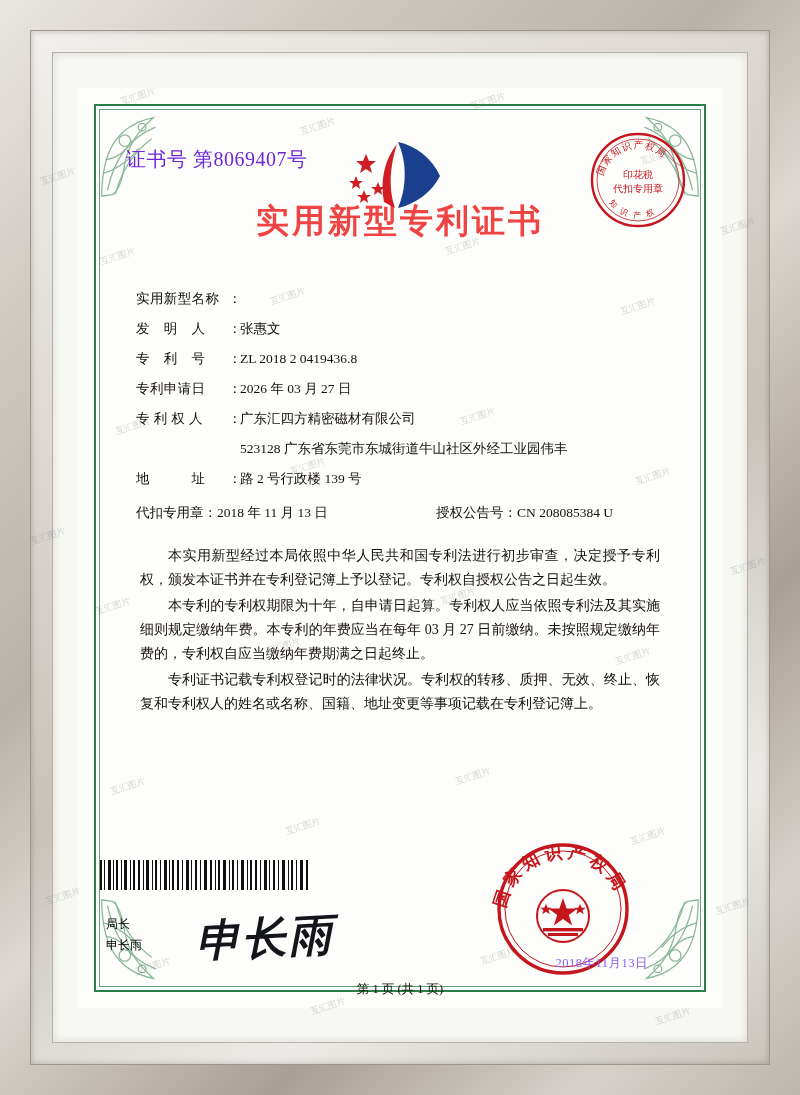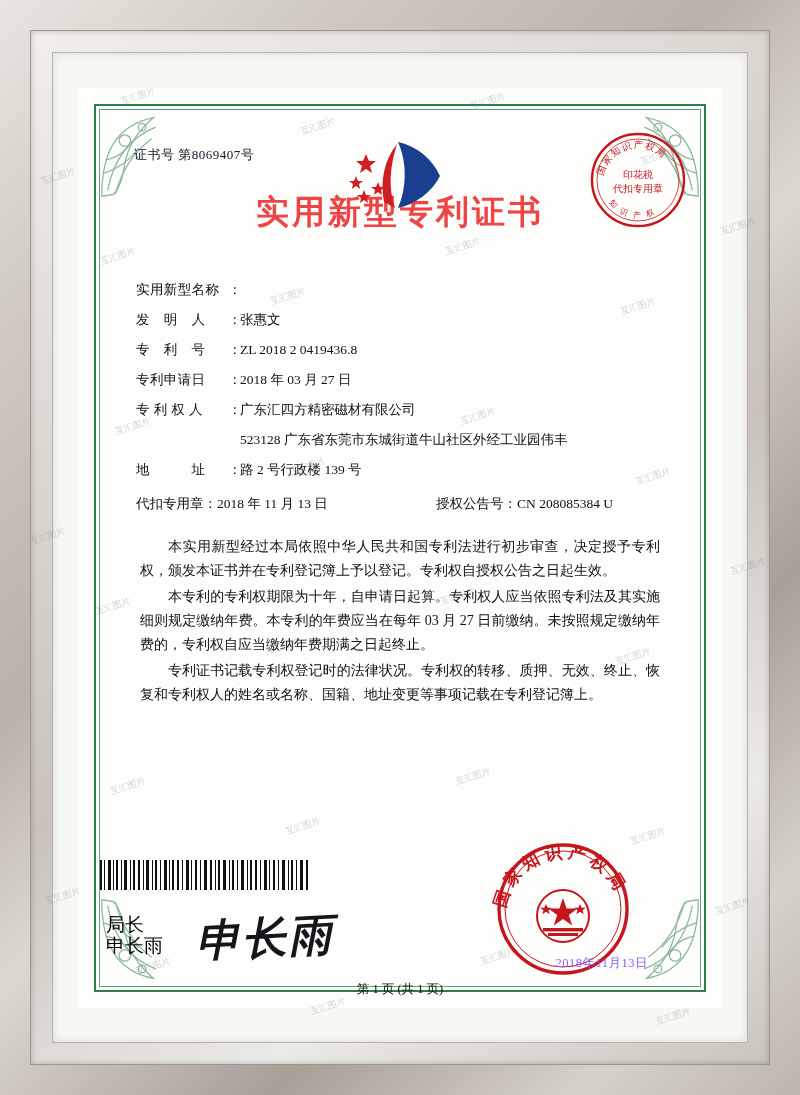--- a/index.html
+++ b/index.html
@@ -80,24 +80,24 @@
   
   .content {
     position: absolute;
     left: 40px; top: 36px;
     width: 564px;
     font-size: 13px;
     color: #14100f;
   }
 
   .cert-no {
-    font-size: 13px;
+    font-size: 20px;
     letter-spacing: 0.5px;
-    margin: 22px 0 0 16px;
-    color: #0f172a;
+    margin: 22px 0 0 8px;
+    color: #6d28d9;
   }
 
   .logo-wrap {
     position: absolute;
     left: 50%;
     top: 8px;
     transform: translateX(-50%);
     width: 120px; height: 86px;
   }
   .logo-wrap svg { width: 100%; height: 100%; display:block; }
@@ -161,21 +161,21 @@
     width: 210px; height: 30px;
     overflow: hidden;
   }
   .barcode svg { display: block; }
 
   
   .sig-block {
     position: absolute;
     left: 28px;
     bottom: 52px;
-    font-size: 19px;
+    font-size: 12px;
     line-height: 21px;
   }
   .sig-script {
     position: absolute;
     left: 118px;
     bottom: 40px;
     font-size: 44px;
     font-family: "DejaVu Serif", serif;
     font-style: italic;
     font-weight: bold;
@@ -330,21 +330,21 @@
           <span class="field-value">张惠文</span>
         </div>
         <div class="field-row">
           <span class="field-label">专　利　号</span>
           <span class="field-colon">：</span>
           <span class="field-value">ZL 2018 2 0419436.8</span>
         </div>
         <div class="field-row">
           <span class="field-label">专利申请日</span>
           <span class="field-colon">：</span>
-          <span class="field-value">2018 年 03 月 27 日</span>
+          <span class="field-value">2026 年 03 月 27 日</span>
         </div>
         <div class="field-row">
           <span class="field-label">专 利 权 人</span>
           <span class="field-colon">：</span>
           <span class="field-value">广东汇四方精密磁材有限公司</span>
         </div>
         <div class="field-row">
           <span class="field-label">地　　　址</span>
           <span class="field-colon">：</span>
           <span class="field-value">

